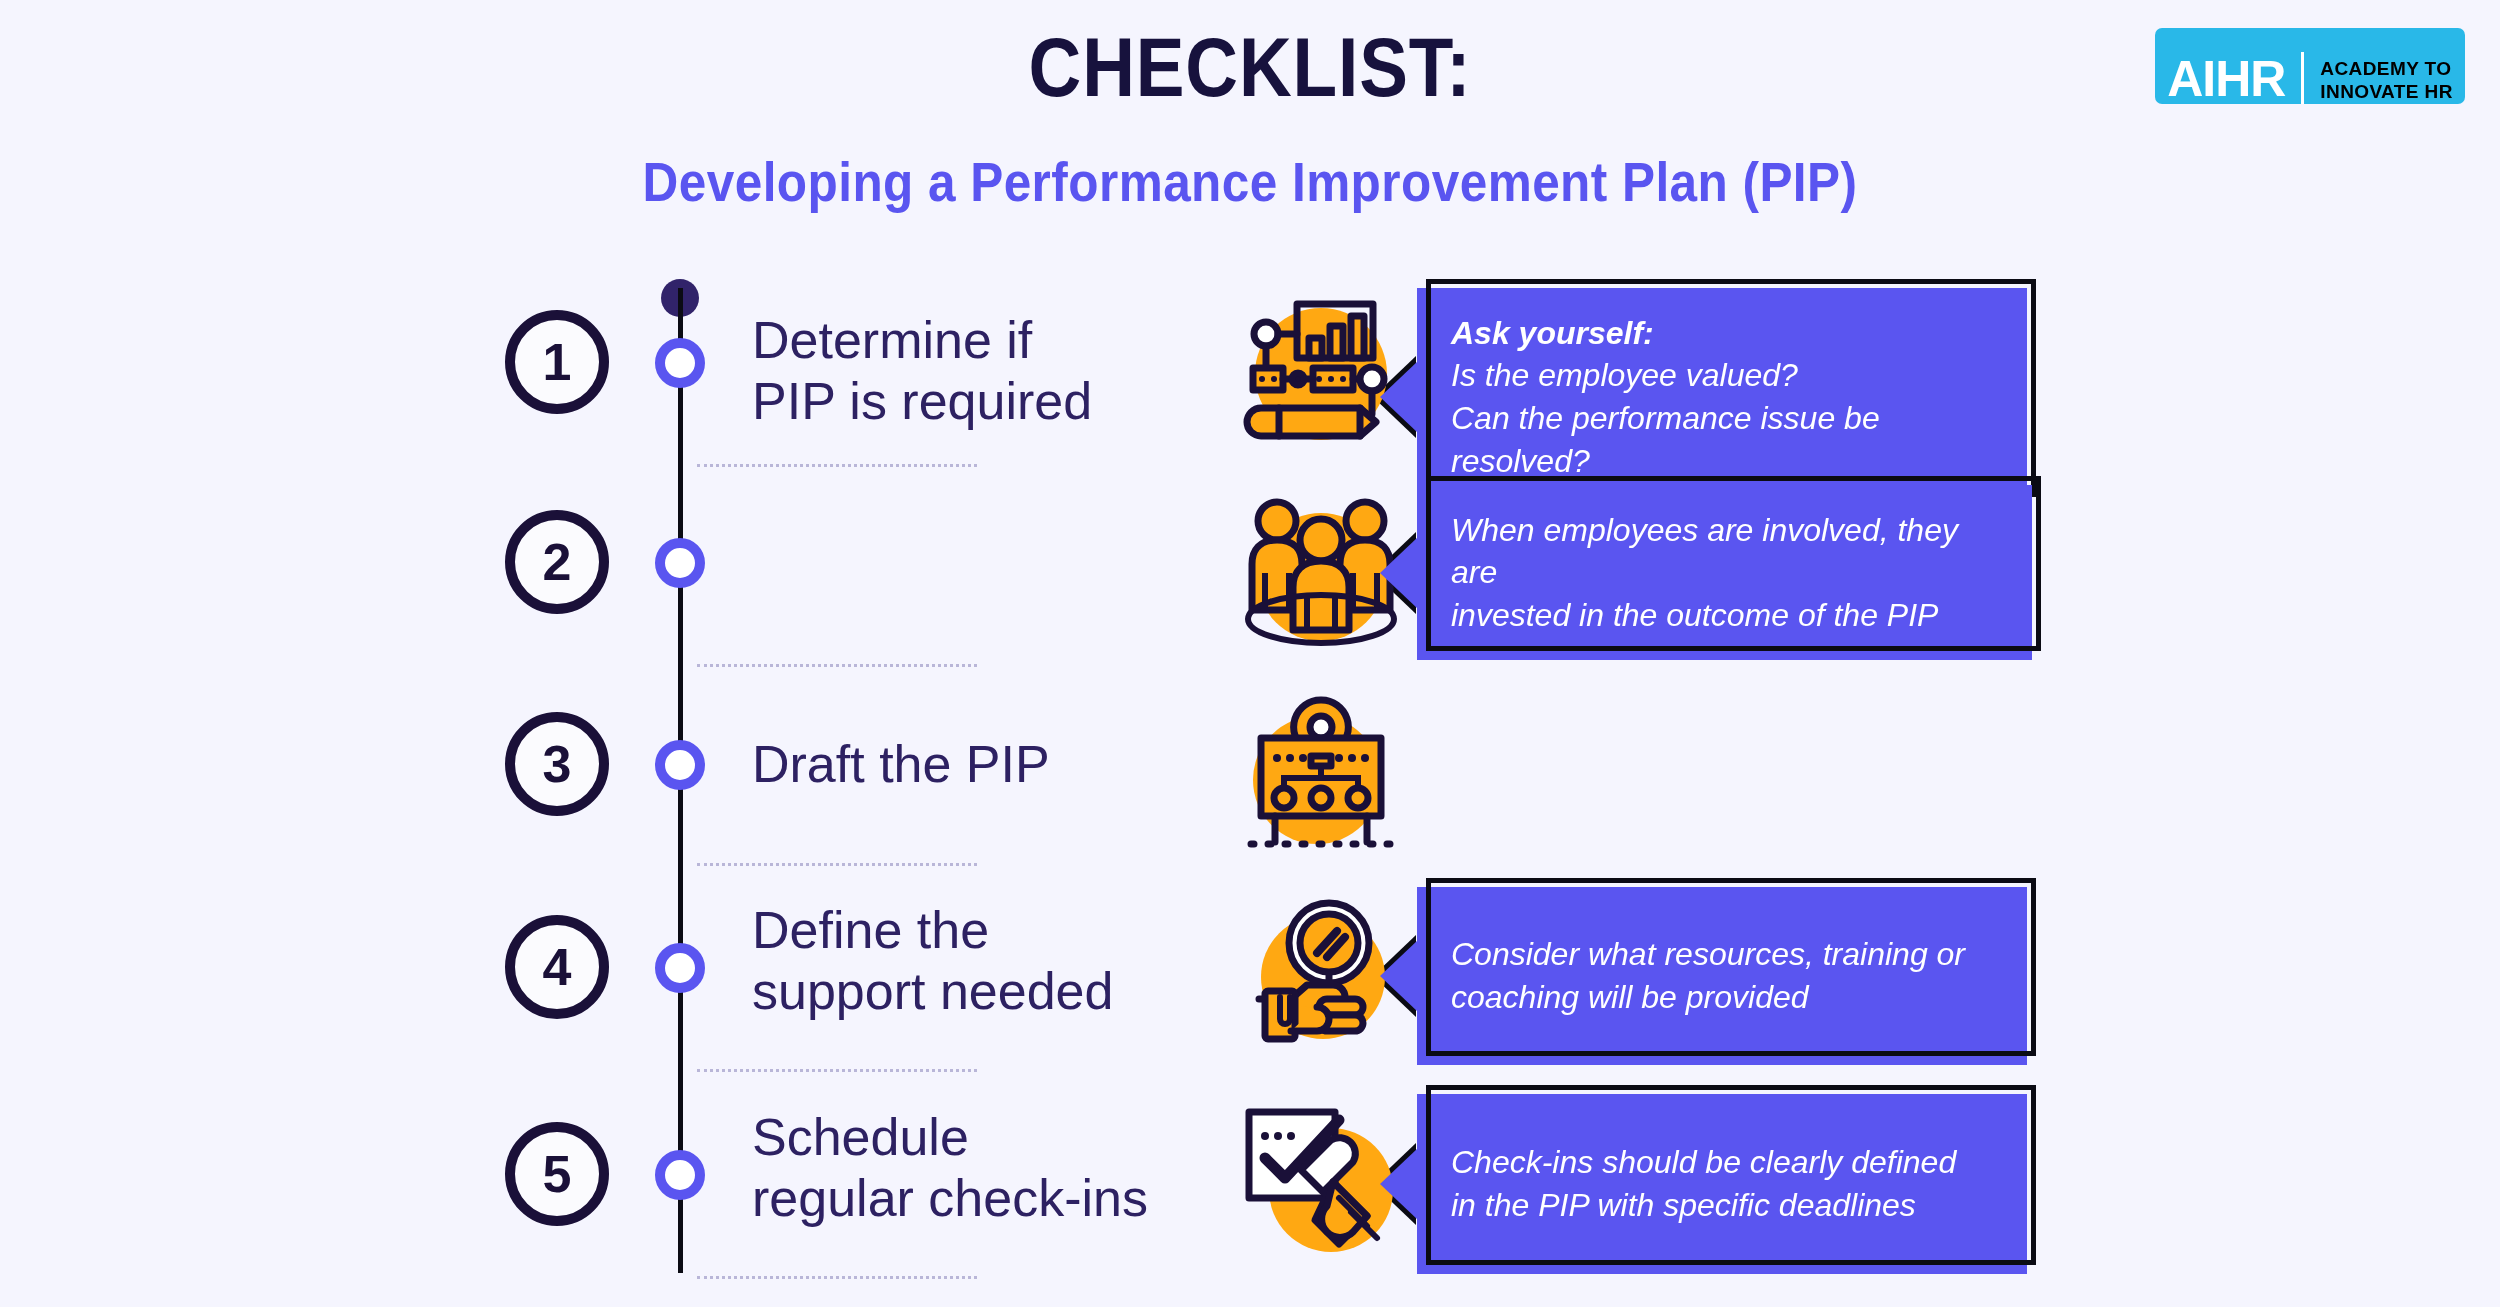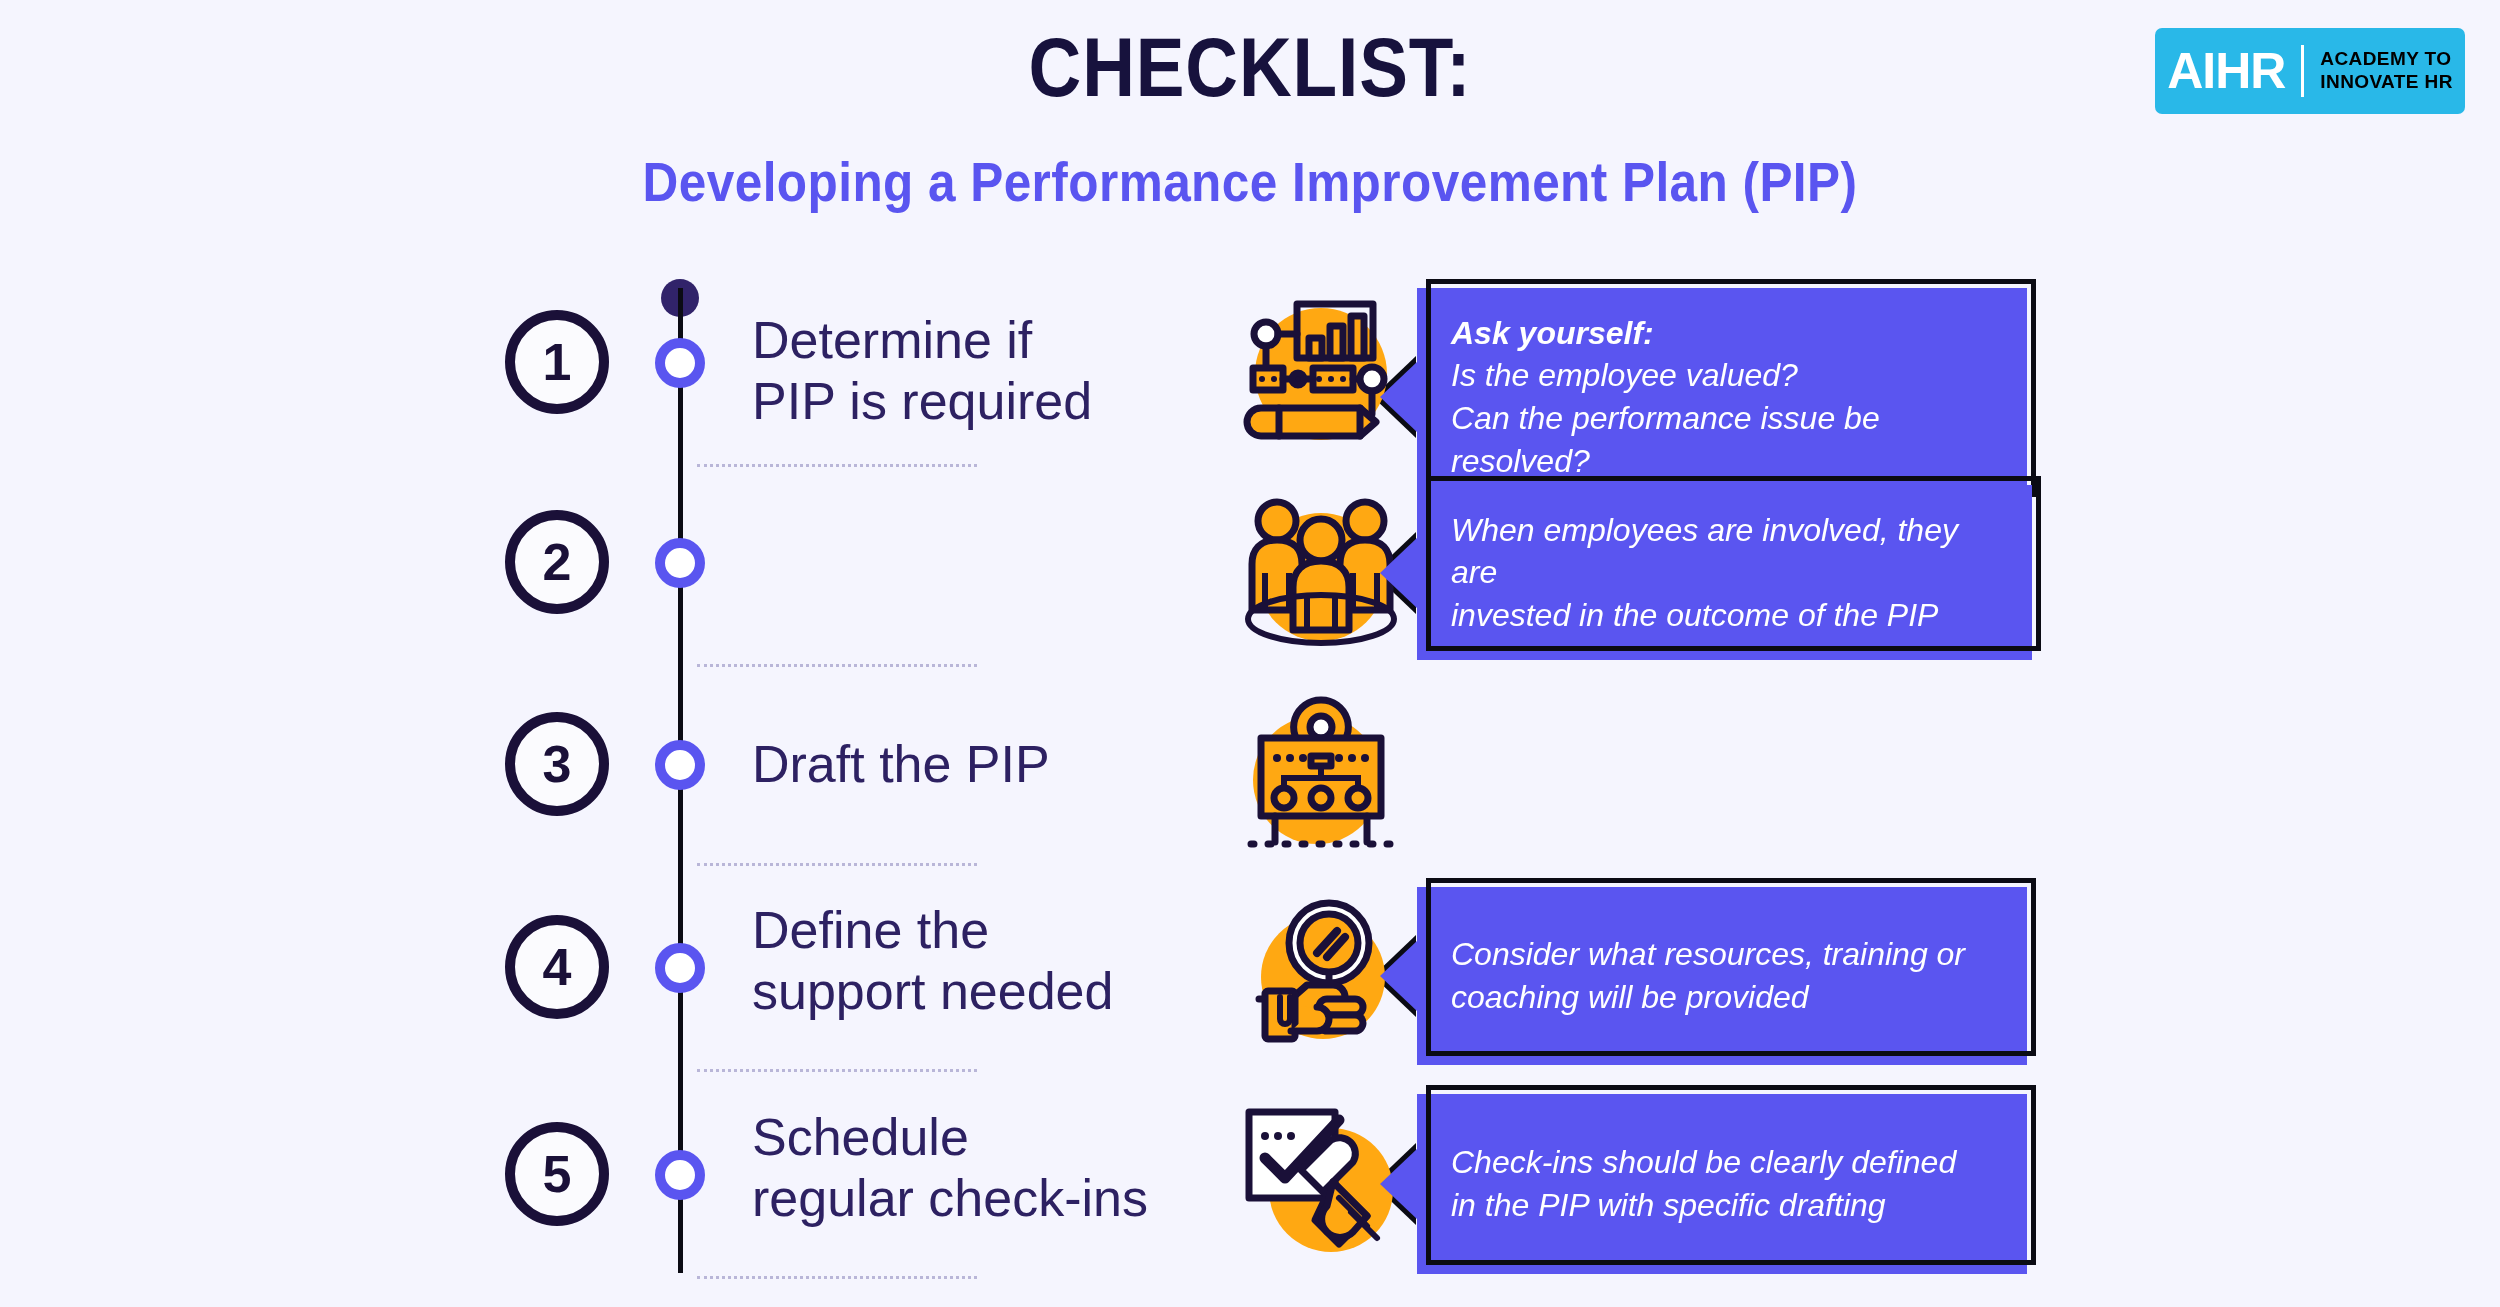--- a/index.html
+++ b/index.html
@@ -6,23 +6,23 @@
   body{
     width:2500px;height:1307px;
     background:#f5f5fe;
     font-family:"Liberation Sans", sans-serif;
     overflow:hidden;
     position:relative;
   }
   
   #logo{
     position:absolute; top:28px; right:35px;
-    width:310px; height:86px;
+    width:310px; height:76px;
     background:#29b8e8; border-radius:7px;
-    display:flex; align-items:center; justify-content:center;
+    display:flex; align-items:flex-end; justify-content:center;
     gap:16px;
   }
   #logo .aihr{
     color:#ffffff; font-weight:bold; font-size:50px;
     letter-spacing:-1px; line-height:1; font-family:"Liberation Sans",sans-serif;
   }
   #logo .divider{ width:3px; height:52px; background:#ffffff; }
   #logo .tag{
     color:#000000; font-weight:bold; font-size:19px; line-height:1.2;
     letter-spacing:.4px;
@@ -354,17 +354,17 @@
         <path d="M116 118 L142 144"></path>
       </g>
     </svg>
   </div>
 
   <div class="callout" style="top:-6px;width:610px;height:180px;">
     <div class="notch-line"></div>
     <div class="fill">
       <div class="notch"></div>
       <div class="txt">Check-ins should be clearly defined
-in the PIP with specific drafting</div>
+in the PIP with specific deadlines</div>
     </div>
     <div class="frame"></div>
   </div>
 </div>
 
 </body></html>

